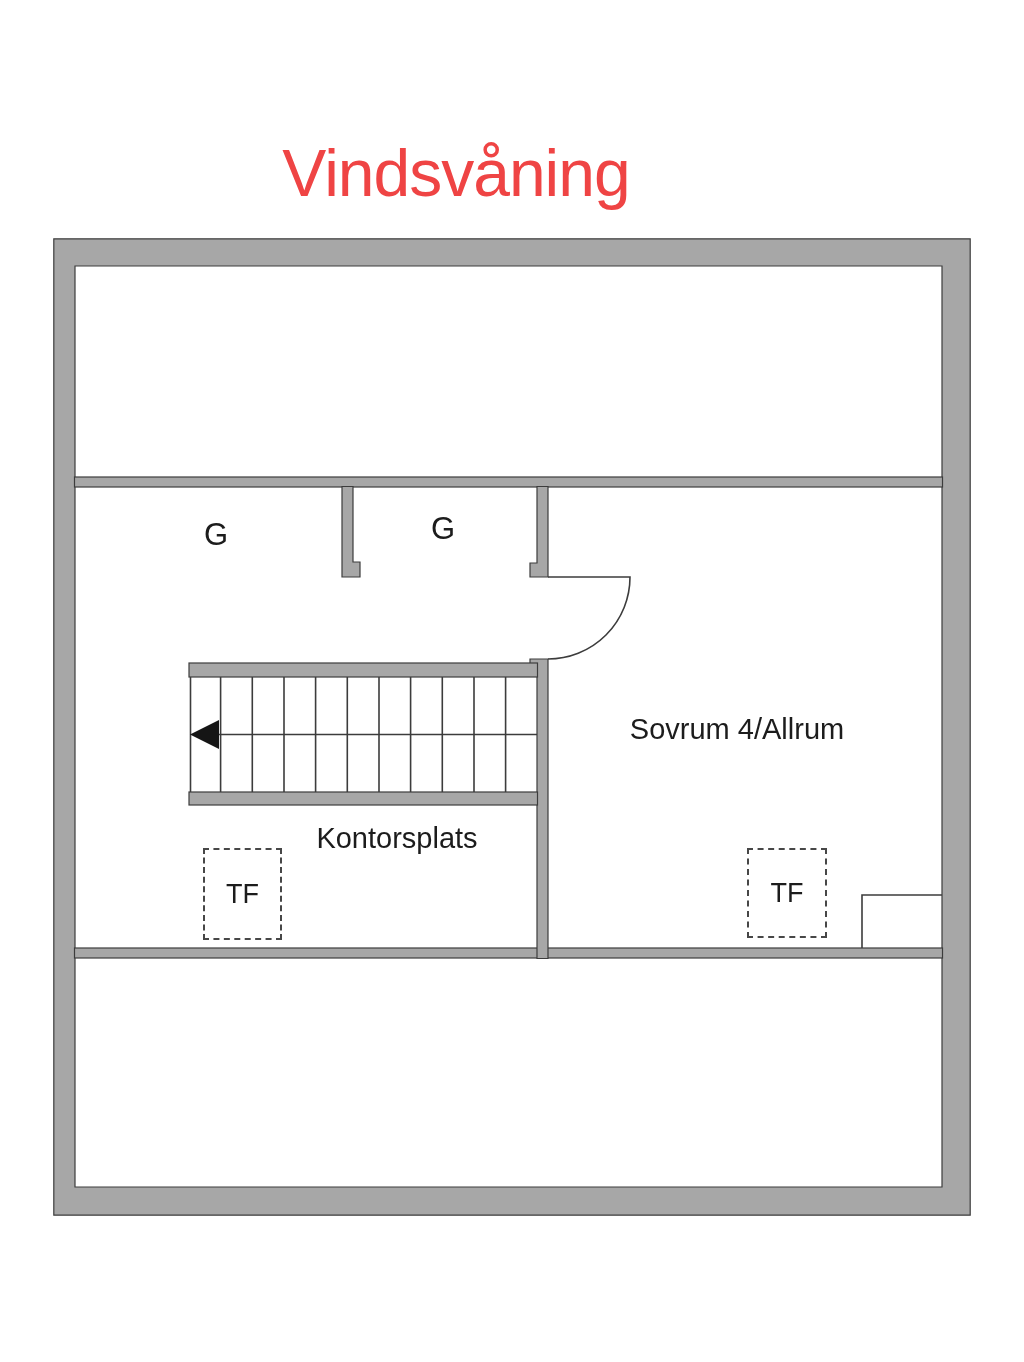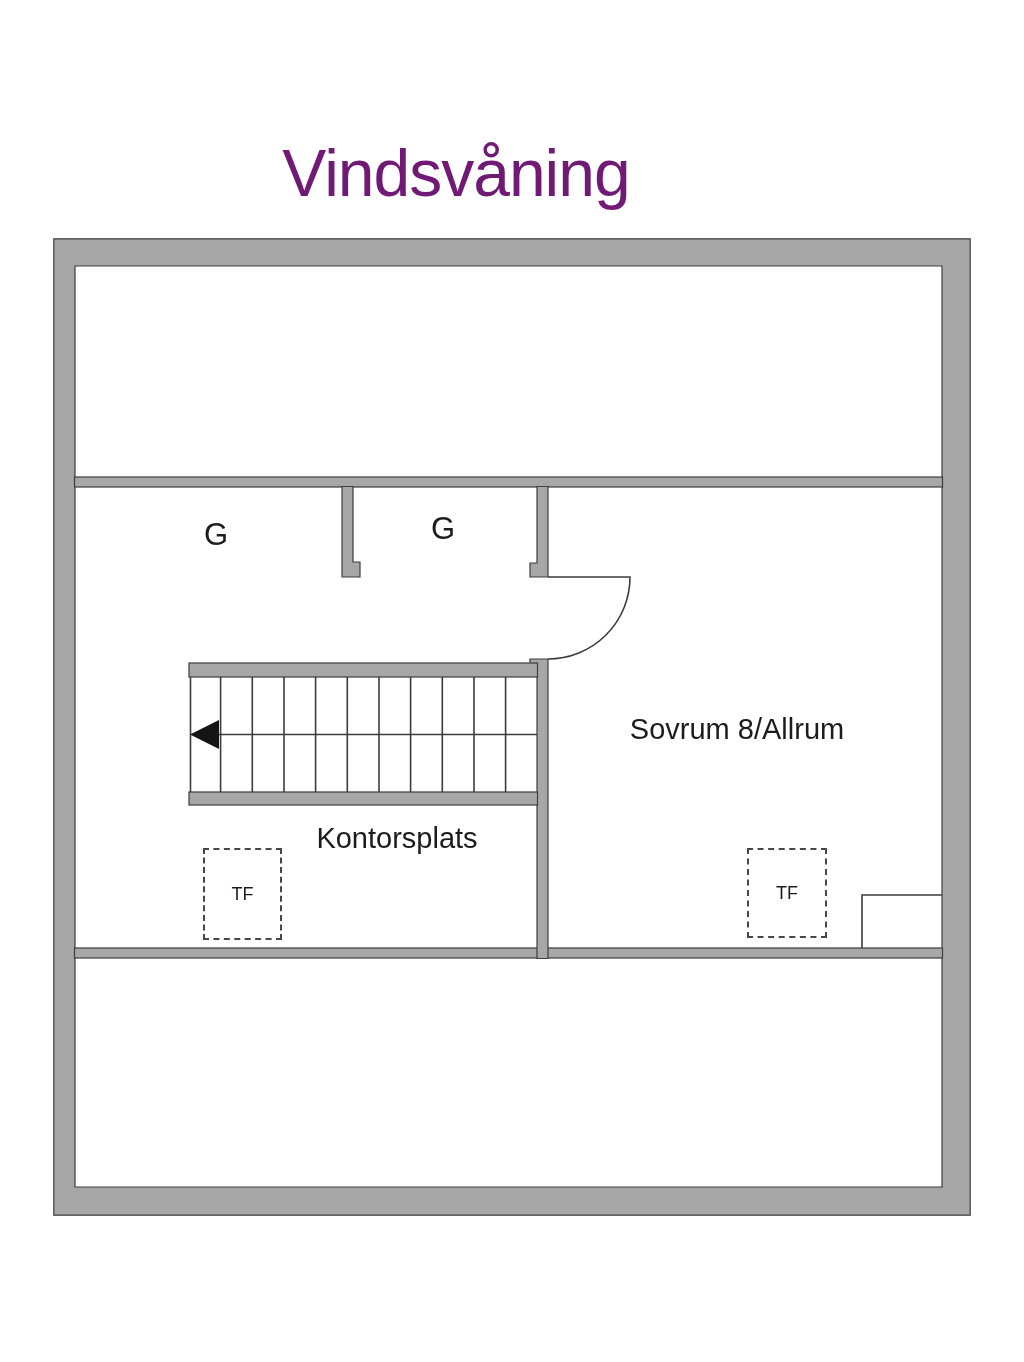--- a/index.html
+++ b/index.html
@@ -18,21 +18,21 @@
     overflow:hidden;
   }
   .title{
     position:absolute;
     left:456px;top:140px;
     transform:translateX(-50%);
     font-size:66px;
     font-weight:300;
     letter-spacing:-1px;
     line-height:1;
-    color:#701a75;
+    color:#ef4444;
     white-space:nowrap;
   }
   .plan{
     position:absolute;
     left:53px;top:238px;
     width:918px;height:978px;
   }
   .plan svg{position:absolute;left:0;top:0;}
   .wall{stroke:var(--line);stroke-width:1.2;}
   .thinline{stroke:var(--line);stroke-width:1.6;fill:none;}
@@ -43,21 +43,21 @@
     color:var(--ink);
     white-space:nowrap;
     line-height:1;
   }
   .lbl-g{font-size:31px;}
   .lbl-room{font-size:29px;}
   .tf-box{
     position:absolute;
     border:2px dashed #474747;
     display:flex;align-items:center;justify-content:center;
-    font-size:18px;font-weight:300;color:var(--ink);
+    font-size:27px;font-weight:300;color:var(--ink);
   }
   .tf-left{left:150px;top:610px;width:79px;height:92px;}
   .tf-right{left:694px;top:610px;width:80px;height:90px;}
 </style>
 </head>
 <body>
 
 <div class="page">
 
   <div class="title">Vindsvåning</div>
@@ -89,21 +89,21 @@
 
       <path class="thinline" stroke-width="1.4" d="M495,339 H577 A82,82 0 0 1 495,421"></path>
 
       <path class="thinline" stroke-width="1.4" d="M809,710 V657 H889"></path>
     </svg>
 
     <div class="lbl lbl-g" style="left:163px;top:296px;">G</div>
 
     <div class="lbl lbl-g" style="left:390px;top:290px;">G</div>
 
-    <div class="lbl lbl-room" style="left:684px;top:491px;">Sovrum 8/Allrum</div>
+    <div class="lbl lbl-room" style="left:684px;top:491px;">Sovrum 4/Allrum</div>
 
     <div class="lbl lbl-room" style="left:344px;top:600px;">Kontorsplats</div>
 
     <div class="tf-box tf-left">
       <span>TF</span>
     </div>
 
     <div class="tf-box tf-right">
       <span>TF</span>
     </div>

